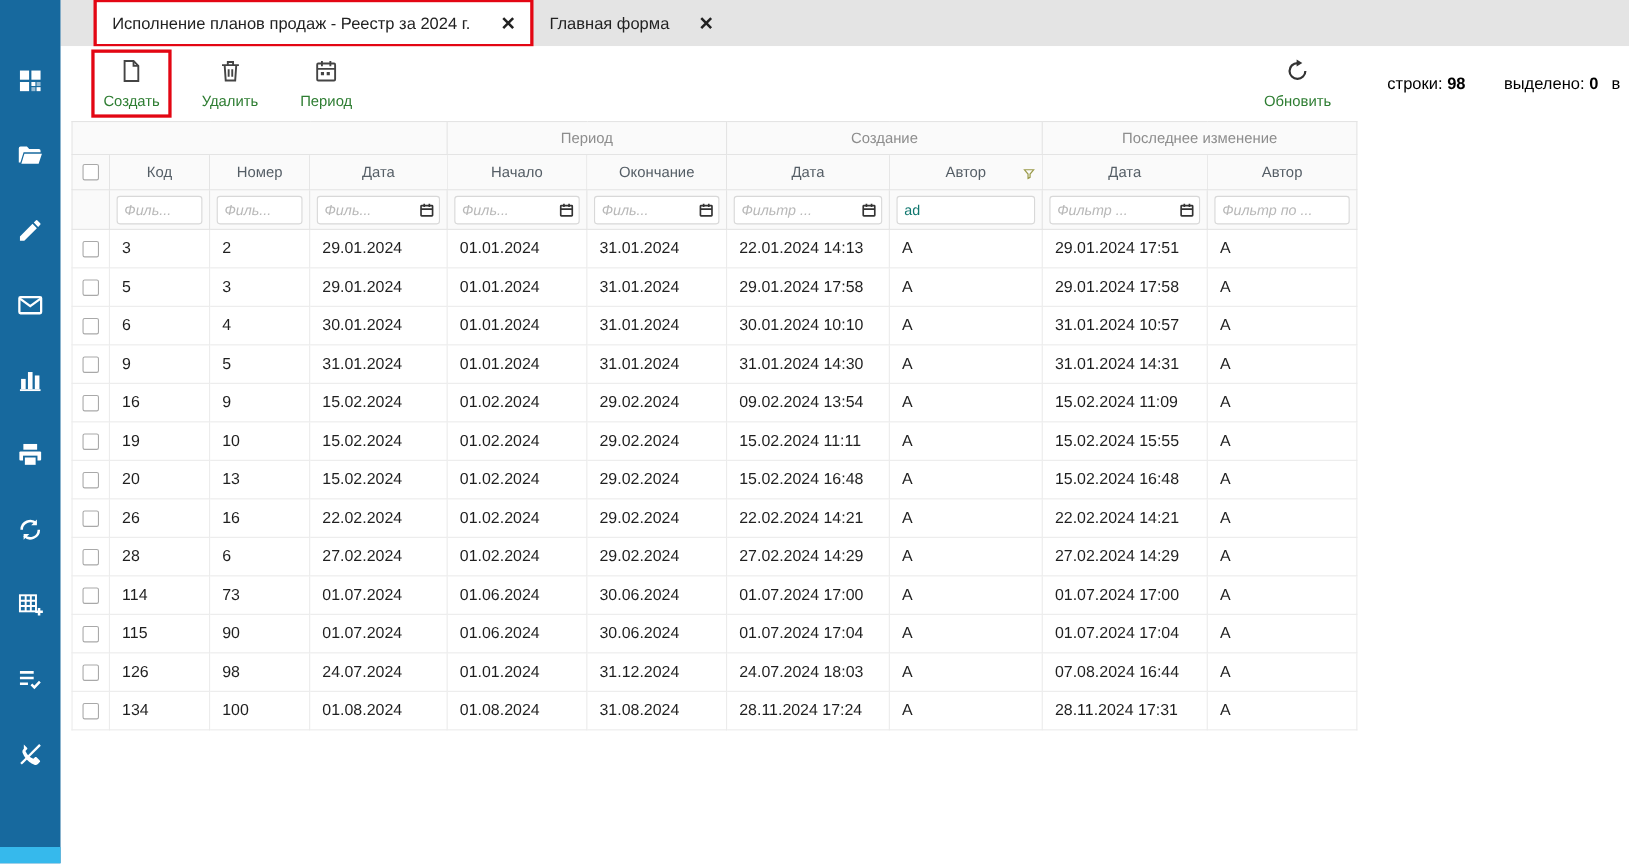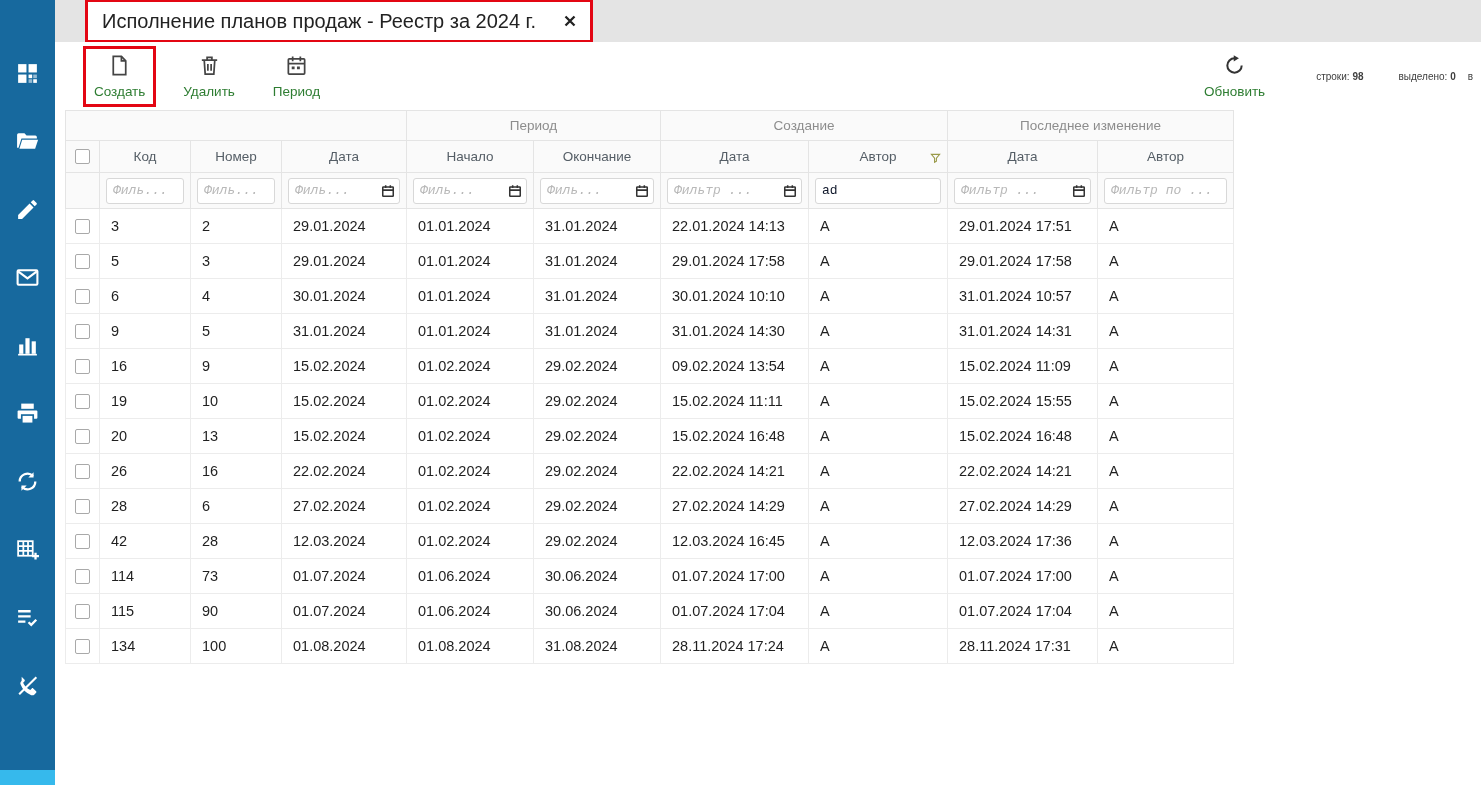--- a/index.html
+++ b/index.html
@@ -13,49 +13,49 @@
              display:flex; flex-direction:column; align-items:center; padding-top:60px; gap:42px; }
   .side-icon { width:26px; height:26px; display:flex; align-items:center; justify-content:center; cursor:pointer; }
   .side-icon svg { width:25px; height:25px; }
   .sidebar-bottom { position:absolute; left:0; bottom:0; width:55px; height:15px; background:#36b9ec; }
 
   
   .main { flex:1; display:flex; flex-direction:column; min-width:0; }
 
   
   .tabbar { height:42px; background:#e4e4e4; display:flex; align-items:stretch; padding-left:31px; flex-shrink:0; }
-  .tab { display:flex; align-items:center; gap:28px; padding:0 16px; font-size:20px; color:#222; cursor:pointer; white-space:nowrap; }
+  .tab { display:flex; align-items:center; gap:28px; padding:0 16px; font-size:15px; color:#222; cursor:pointer; white-space:nowrap; }
   .tab.active { background:#fff; }
   .tab .close { display:flex; align-items:center; cursor:pointer; }
 
   .annotate-tab { outline:3px solid #e30613; outline-offset:-2px; }
   .annotate-btn { outline:3px solid #e30613; outline-offset:2px; }
 
   
   .toolbar { height:68px; background:#fff; display:flex; align-items:center; padding:0 6px 0 33px; flex-shrink:0; }
   .tb-btn { display:flex; flex-direction:column; align-items:center; gap:3px; padding:3px 6px; margin-right:26px; cursor:pointer; }
   .tb-btn svg { width:23px; height:23px; }
   .tb-label { color:#2e7d32; font-size:13.5px; white-space:nowrap;text-align:center; }
   .tb-spacer { flex:1; }
-  .status { font-size:10px; color:#404040; white-space:nowrap; }
+  .status { font-size:15px; color:#000000; white-space:nowrap; }
   .status b { font-weight:700; }
   .st-rows { margin-left:45px; }
   .st-sel { margin-left:35px; }
   .st-clip { margin-left:12px; margin-right:2px; }
 
   
   .grid-wrap { margin-left:10px; }
   table { border-collapse:collapse; table-layout:fixed; width:1168px; }
   thead th { background:#fafafa; border:1px solid #e4e4e4; font-weight:400; }
   .group-row th { height:30px; font-size:13.5px; color:#8d8d8d; text-align:center; }
   .col-row th { height:32px; font-size:13.5px; color:#555e66; text-align:center; position:relative; cursor:pointer; }
   .filter-row th { height:36px; padding:4px 6px; }
   .filter-box { position:relative; }
   .filter-box input { width:100%; height:26px; border:1px solid #d8d8d8; border-radius:3px; padding:0 6px; font-size:13px;
-                      font-family:Liberation Mono, monospace; color:#0f172a; background:#fff; outline:none; }
+                      font-family:Liberation Sans, sans-serif; color:#0f766e; background:#fff; outline:none; }
   .filter-box input::placeholder { color:#b8b8b8; font-style:italic; }
   .filter-box.with-cal input { padding-right:22px; }
   .cal-ic { position:absolute; right:5px; top:50%; transform:translateY(-50%); width:14px; height:14px; display:flex; cursor:pointer; }
   .funnel { position:absolute; right:6px; top:50%; transform:translateY(-50%); width:11px; height:11px; }
 
   tbody td { height:35px; border:1px solid #ececec; padding:0 11px; font-size:14.5px; color:#1f1f1f; background:#fff;
              white-space:nowrap; overflow:hidden; cursor:default; }
   tbody td.cb-cell { text-align:center; padding:0; }
   tbody td.selected { background:#e6e6e6; }
 
@@ -151,20 +151,28 @@
         </svg>
     </div>
     <div class="sidebar-bottom"></div>
   </aside>
 
   <div class="main">
 
     <div class="tabbar">
       <div class="tab active annotate-tab">
         <span>Исполнение планов продаж - Реестр за 2024 г.</span>
+        <span class="close">
+          <svg width="12" height="12" viewBox="0 0 12 12">
+              <path d="M1.5 1.5l9 9M10.5 1.5l-9 9" stroke="#222" stroke-width="2.3"></path>
+            </svg>
+        </span>
+      </div>
+      <div class="tab">
+        <span>Главная форма</span>
         <span class="close">
           <svg width="12" height="12" viewBox="0 0 12 12">
               <path d="M1.5 1.5l9 9M10.5 1.5l-9 9" stroke="#222" stroke-width="2.3"></path>
             </svg>
         </span>
       </div>
     </div>
 
     <div class="toolbar">
       <div class="tb-btn annotate-btn">
@@ -433,32 +441,20 @@
               <td>27.02.2024</td>
               <td>01.02.2024</td>
               <td>29.02.2024</td>
               <td>27.02.2024 14:29</td>
               <td>A</td>
               <td>27.02.2024 14:29</td>
               <td>A</td>
             </tr>
             <tr>
               <td class="cb-cell"><input type="checkbox" class="cb" style=""></td>
-              <td>42</td>
-              <td>28</td>
-              <td>12.03.2024</td>
-              <td>01.02.2024</td>
-              <td>29.02.2024</td>
-              <td>12.03.2024 16:45</td>
-              <td>A</td>
-              <td>12.03.2024 17:36</td>
-              <td>A</td>
-            </tr>
-            <tr>
-              <td class="cb-cell"><input type="checkbox" class="cb" style=""></td>
               <td>114</td>
               <td>73</td>
               <td>01.07.2024</td>
               <td>01.06.2024</td>
               <td>30.06.2024</td>
               <td>01.07.2024 17:00</td>
               <td>A</td>
               <td>01.07.2024 17:00</td>
               <td>A</td>
             </tr>
@@ -469,20 +465,32 @@
               <td>01.07.2024</td>
               <td>01.06.2024</td>
               <td>30.06.2024</td>
               <td>01.07.2024 17:04</td>
               <td>A</td>
               <td>01.07.2024 17:04</td>
               <td>A</td>
             </tr>
             <tr>
               <td class="cb-cell"><input type="checkbox" class="cb" style=""></td>
+              <td>126</td>
+              <td>98</td>
+              <td>24.07.2024</td>
+              <td>01.01.2024</td>
+              <td>31.12.2024</td>
+              <td>24.07.2024 18:03</td>
+              <td>A</td>
+              <td>07.08.2024 16:44</td>
+              <td>A</td>
+            </tr>
+            <tr>
+              <td class="cb-cell"><input type="checkbox" class="cb" style=""></td>
               <td>134</td>
               <td>100</td>
               <td>01.08.2024</td>
               <td>01.08.2024</td>
               <td>31.08.2024</td>
               <td>28.11.2024 17:24</td>
               <td>A</td>
               <td>28.11.2024 17:31</td>
               <td>A</td>
             </tr>

